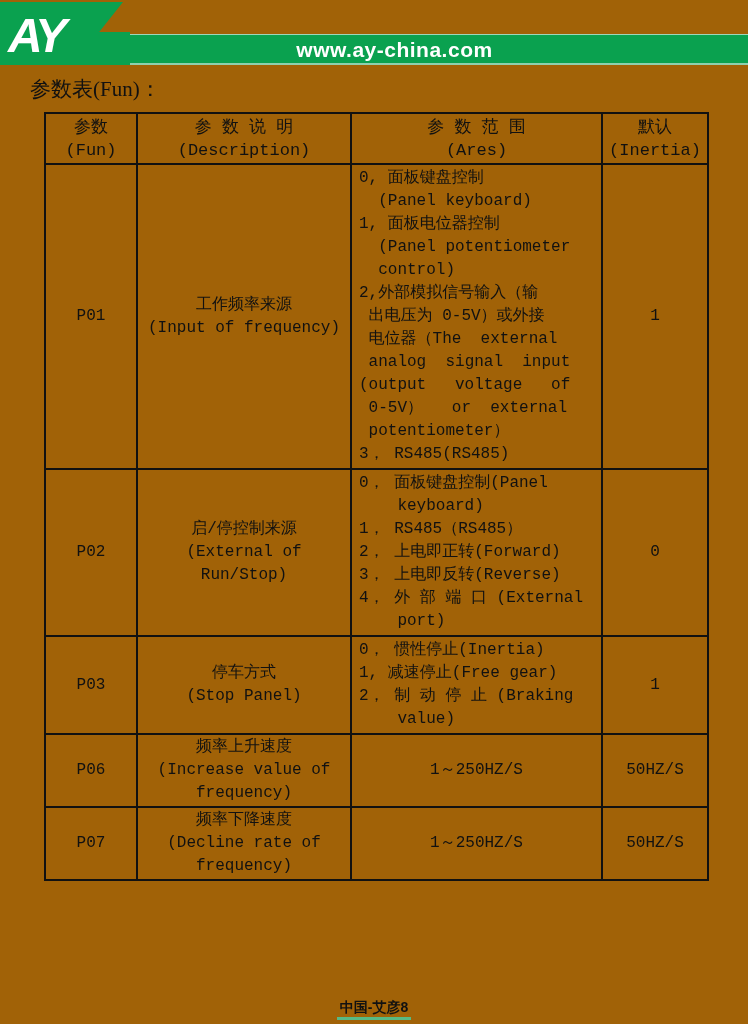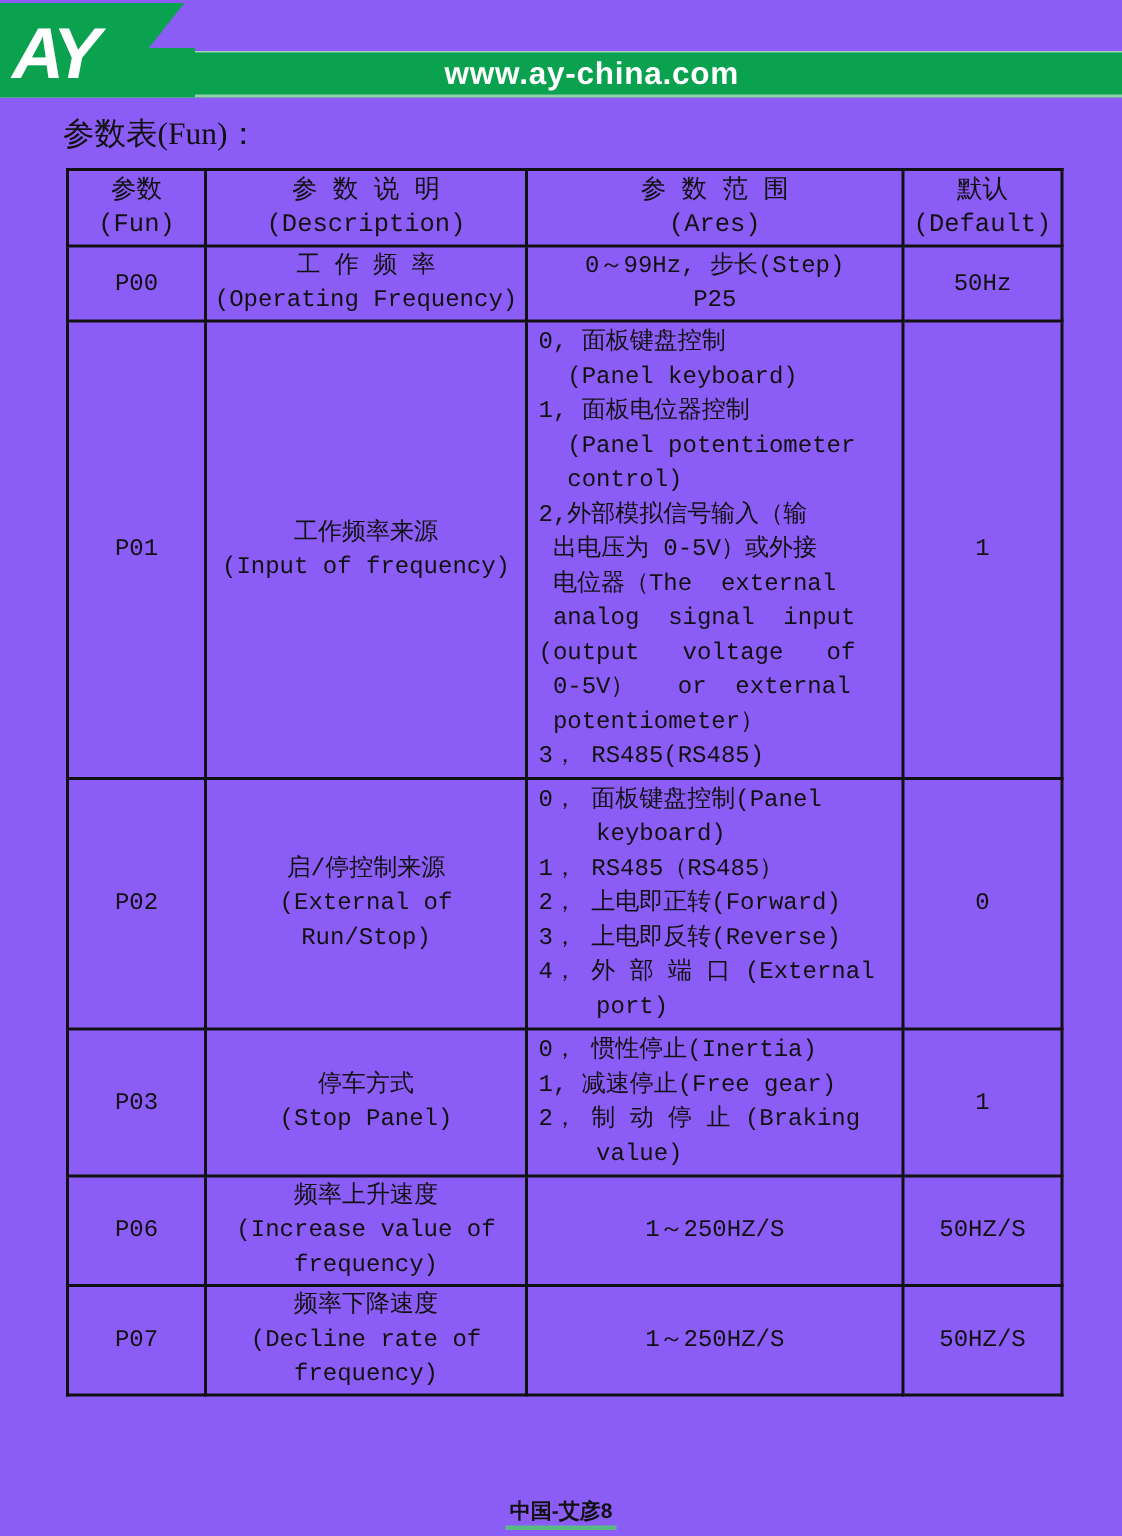--- a/index.html
+++ b/index.html
@@ -4,21 +4,21 @@
 <style>
   :root{
     --green:#0aa14f;
     --green-light:#58b984;
     --ink:#111111;
   }
   *{margin:0;padding:0;box-sizing:border-box;}
   html,body{background:#e8e8e8;}
   body{font-family:"Liberation Mono","DejaVu Sans Mono",monospace;color:var(--ink);}
   .page{
-    position:relative;width:748px;height:1024px;background:#8b5cf6;
+    position:relative;width:748px;height:1024px;background:#a16207;
     margin:0 auto;overflow:hidden;
   }
 
   
   .banner-bar{
     position:absolute;left:0;top:34px;height:31px;right:0;
     background:var(--green);
     border-top:1px solid #9fd6b8;
     border-bottom:2px solid #8fcfae;
   }
@@ -26,21 +26,21 @@
   .website-url{
     position:absolute;left:0;right:0;top:37px;height:28px;
     text-align:center;color:#ffffff;font-weight:bold;font-size:21px;line-height:26px;
     font-family:"Liberation Sans","DejaVu Sans",sans-serif;
     letter-spacing:0.5px;
     padding-left:41px;
   }
 
   
   .page-title{
-    position:absolute;left:42px;top:76px;
+    position:absolute;left:30px;top:76px;
     font-size:21px;font-weight:normal;line-height:26px;
     font-family:"Liberation Serif","DejaVu Serif",serif;
   }
 
   
   table.param-table{
     position:absolute;left:44px;top:112px;width:663px;
     border-collapse:collapse;table-layout:fixed;
     font-size:16px;line-height:23px;
   }
@@ -98,32 +98,24 @@
       <col style="width:92px">
       <col style="width:214px">
       <col style="width:251px">
       <col style="width:106px">
     </colgroup>
     <thead>
       <tr class="r-head">
         <th><div>参数</div><div>(Fun)</div></th>
         <th><div>参 数 说 明</div><div>(Description)</div></th>
         <th><div>参 数 范 围</div><div>(Ares)</div></th>
-        <th><div>默认</div><div>(Default)</div></th>
+        <th><div>默认</div><div>(Inertia)</div></th>
       </tr>
     </thead>
     <tbody>
-      <tr class="r-0">
-        <td>P00</td>
-        <td>工 作 频 率
-(Operating Frequency)</td>
-        <td>0～99Hz, 步长(Step)
-P25</td>
-        <td>50Hz</td>
-      </tr>
       <tr class="r-1">
         <td>P01</td>
         <td>工作频率来源
 (Input of frequency)</td>
         <td class="range-opts">0, 面板键盘控制
   (Panel keyboard)
 1, 面板电位器控制
   (Panel potentiometer
   control)
 2,外部模拟信号输入（输

